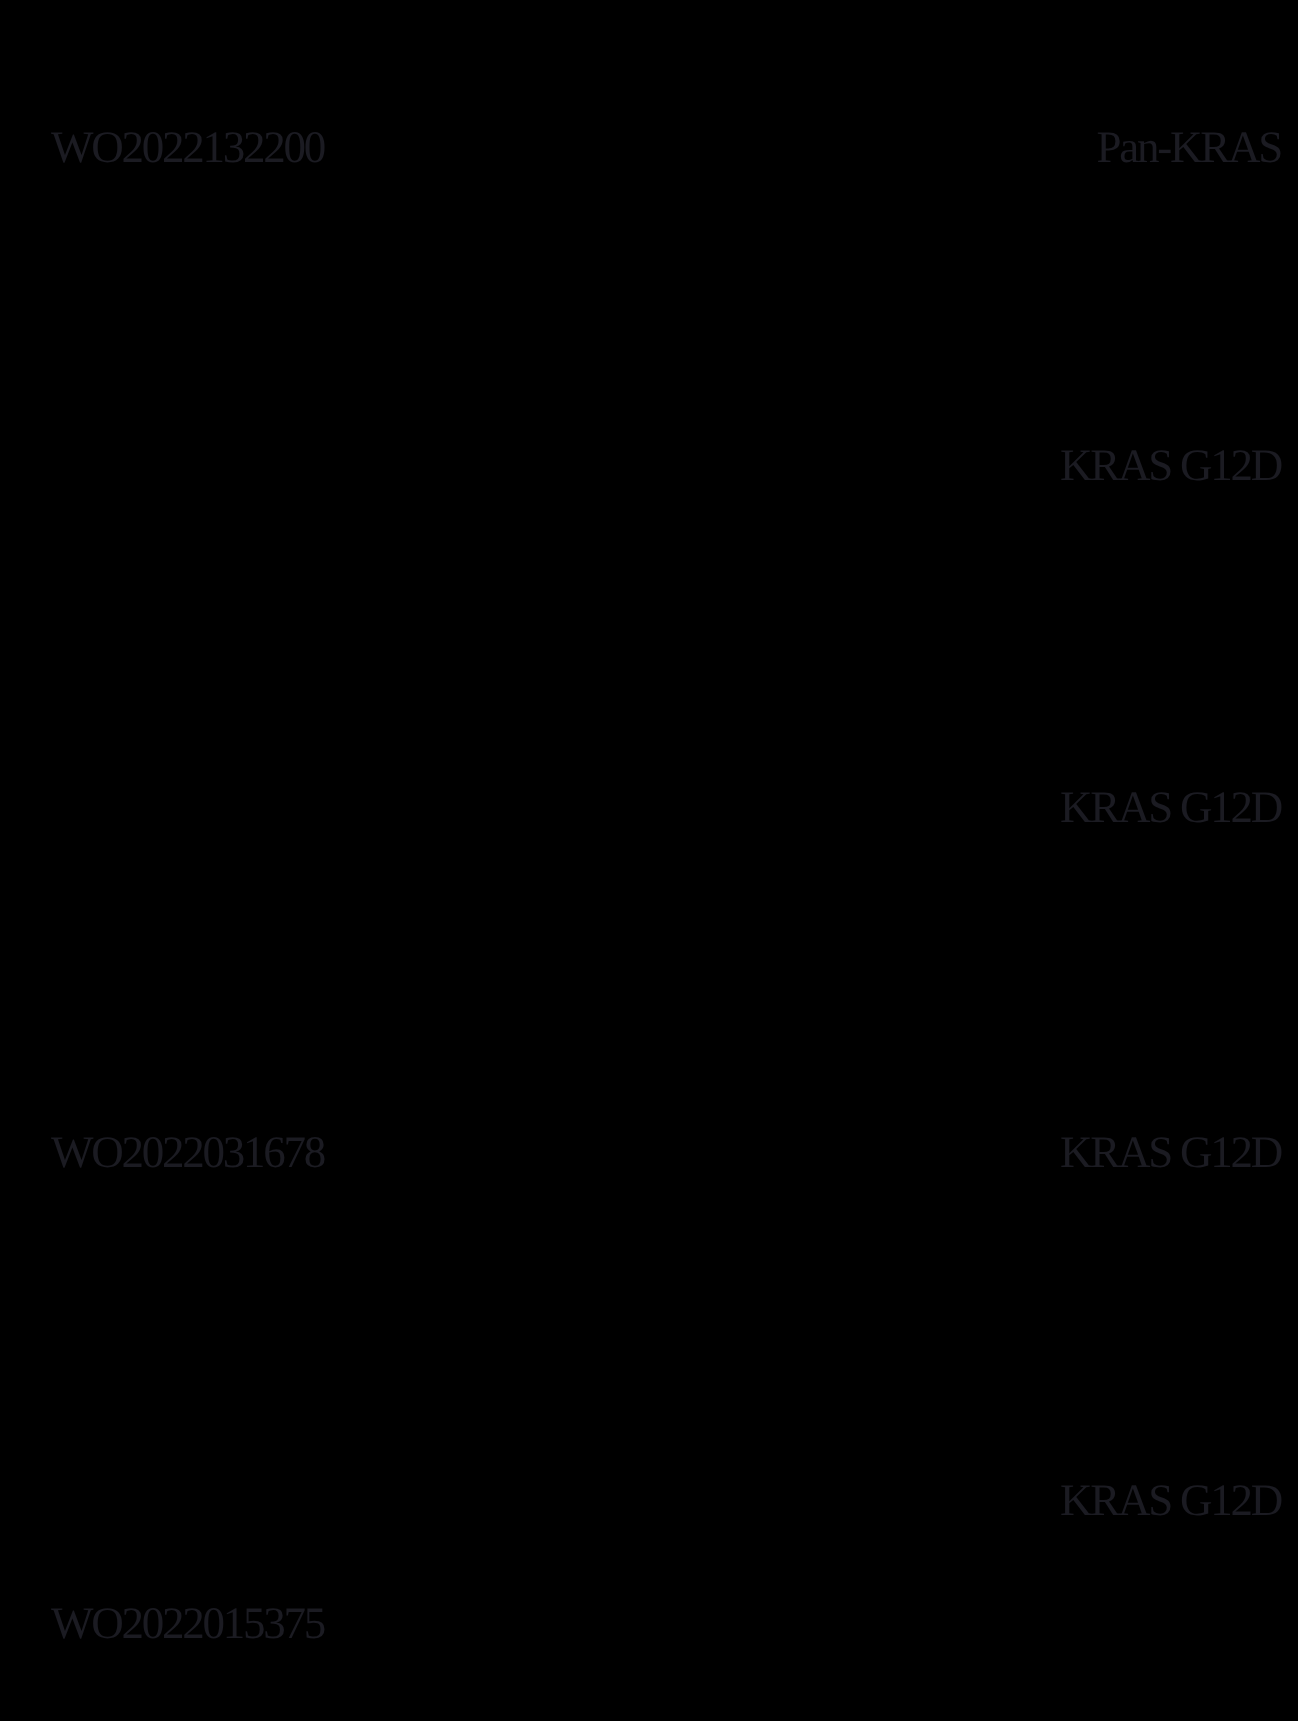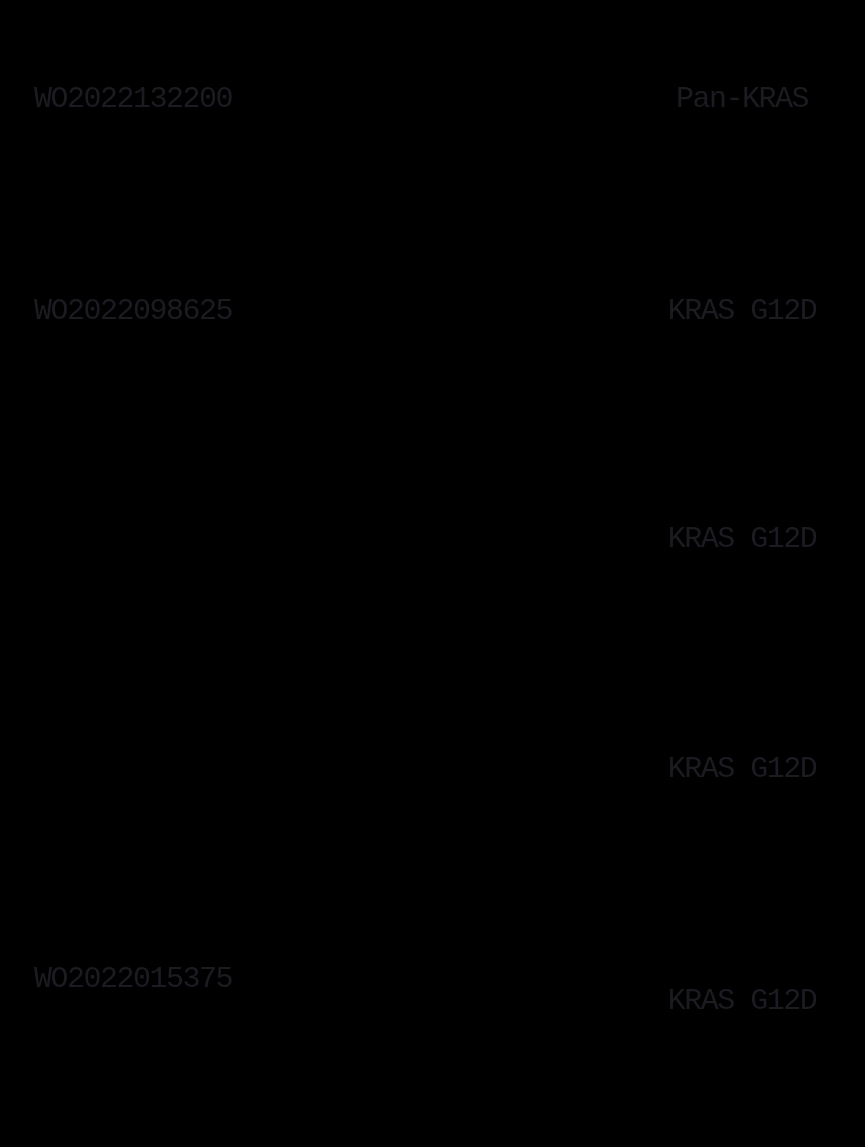--- a/index.html
+++ b/index.html
@@ -7,56 +7,56 @@
     margin: 0;
     padding: 0;
     background: var(--bg-color);
   }
   .canvas {
     position: relative;
     width: 865px;
     height: 1147px;
     background: var(--bg-color);
     overflow: hidden;
-    font-family: Liberation Mono, monospace;
+    font-family: Liberation Serif, serif;
   }
   .patent-number {
     position: absolute;
     left: 34px;
     font-size: 30px;
     line-height: 1;
     letter-spacing: -1.5px;
     font-weight: 400;
     color: var(--text-color);
     white-space: nowrap;
   }
   .target-label {
     position: absolute;
     left: 630px;
     width: 224px;
-    text-align: center;
+    text-align: right;
     font-size: 30px;
     line-height: 1;
     letter-spacing: -1.5px;
     font-weight: 400;
     color: var(--text-color);
     white-space: nowrap;
   }
 </style>
 </head>
 <body>
 
 <div class="canvas">
 
   <div class="patent-number" style="top:84px">WO2022132200</div>
   <div class="target-label" style="top:84px">Pan-KRAS</div>
 
-  <div class="patent-number" style="top:296px">WO2022098625</div>
   <div class="target-label" style="top:296px">KRAS G12D</div>
 
   <div class="target-label" style="top:524px">KRAS G12D</div>
 
+  <div class="patent-number" style="top:754px">WO2022031678</div>
   <div class="target-label" style="top:754px">KRAS G12D</div>
 
-  <div class="patent-number" style="top:964px">WO2022015375</div>
+  <div class="patent-number" style="top:1068px">WO2022015375</div>
   <div class="target-label" style="top:986px">KRAS G12D</div>
 
 </div>
 
 </body></html>

